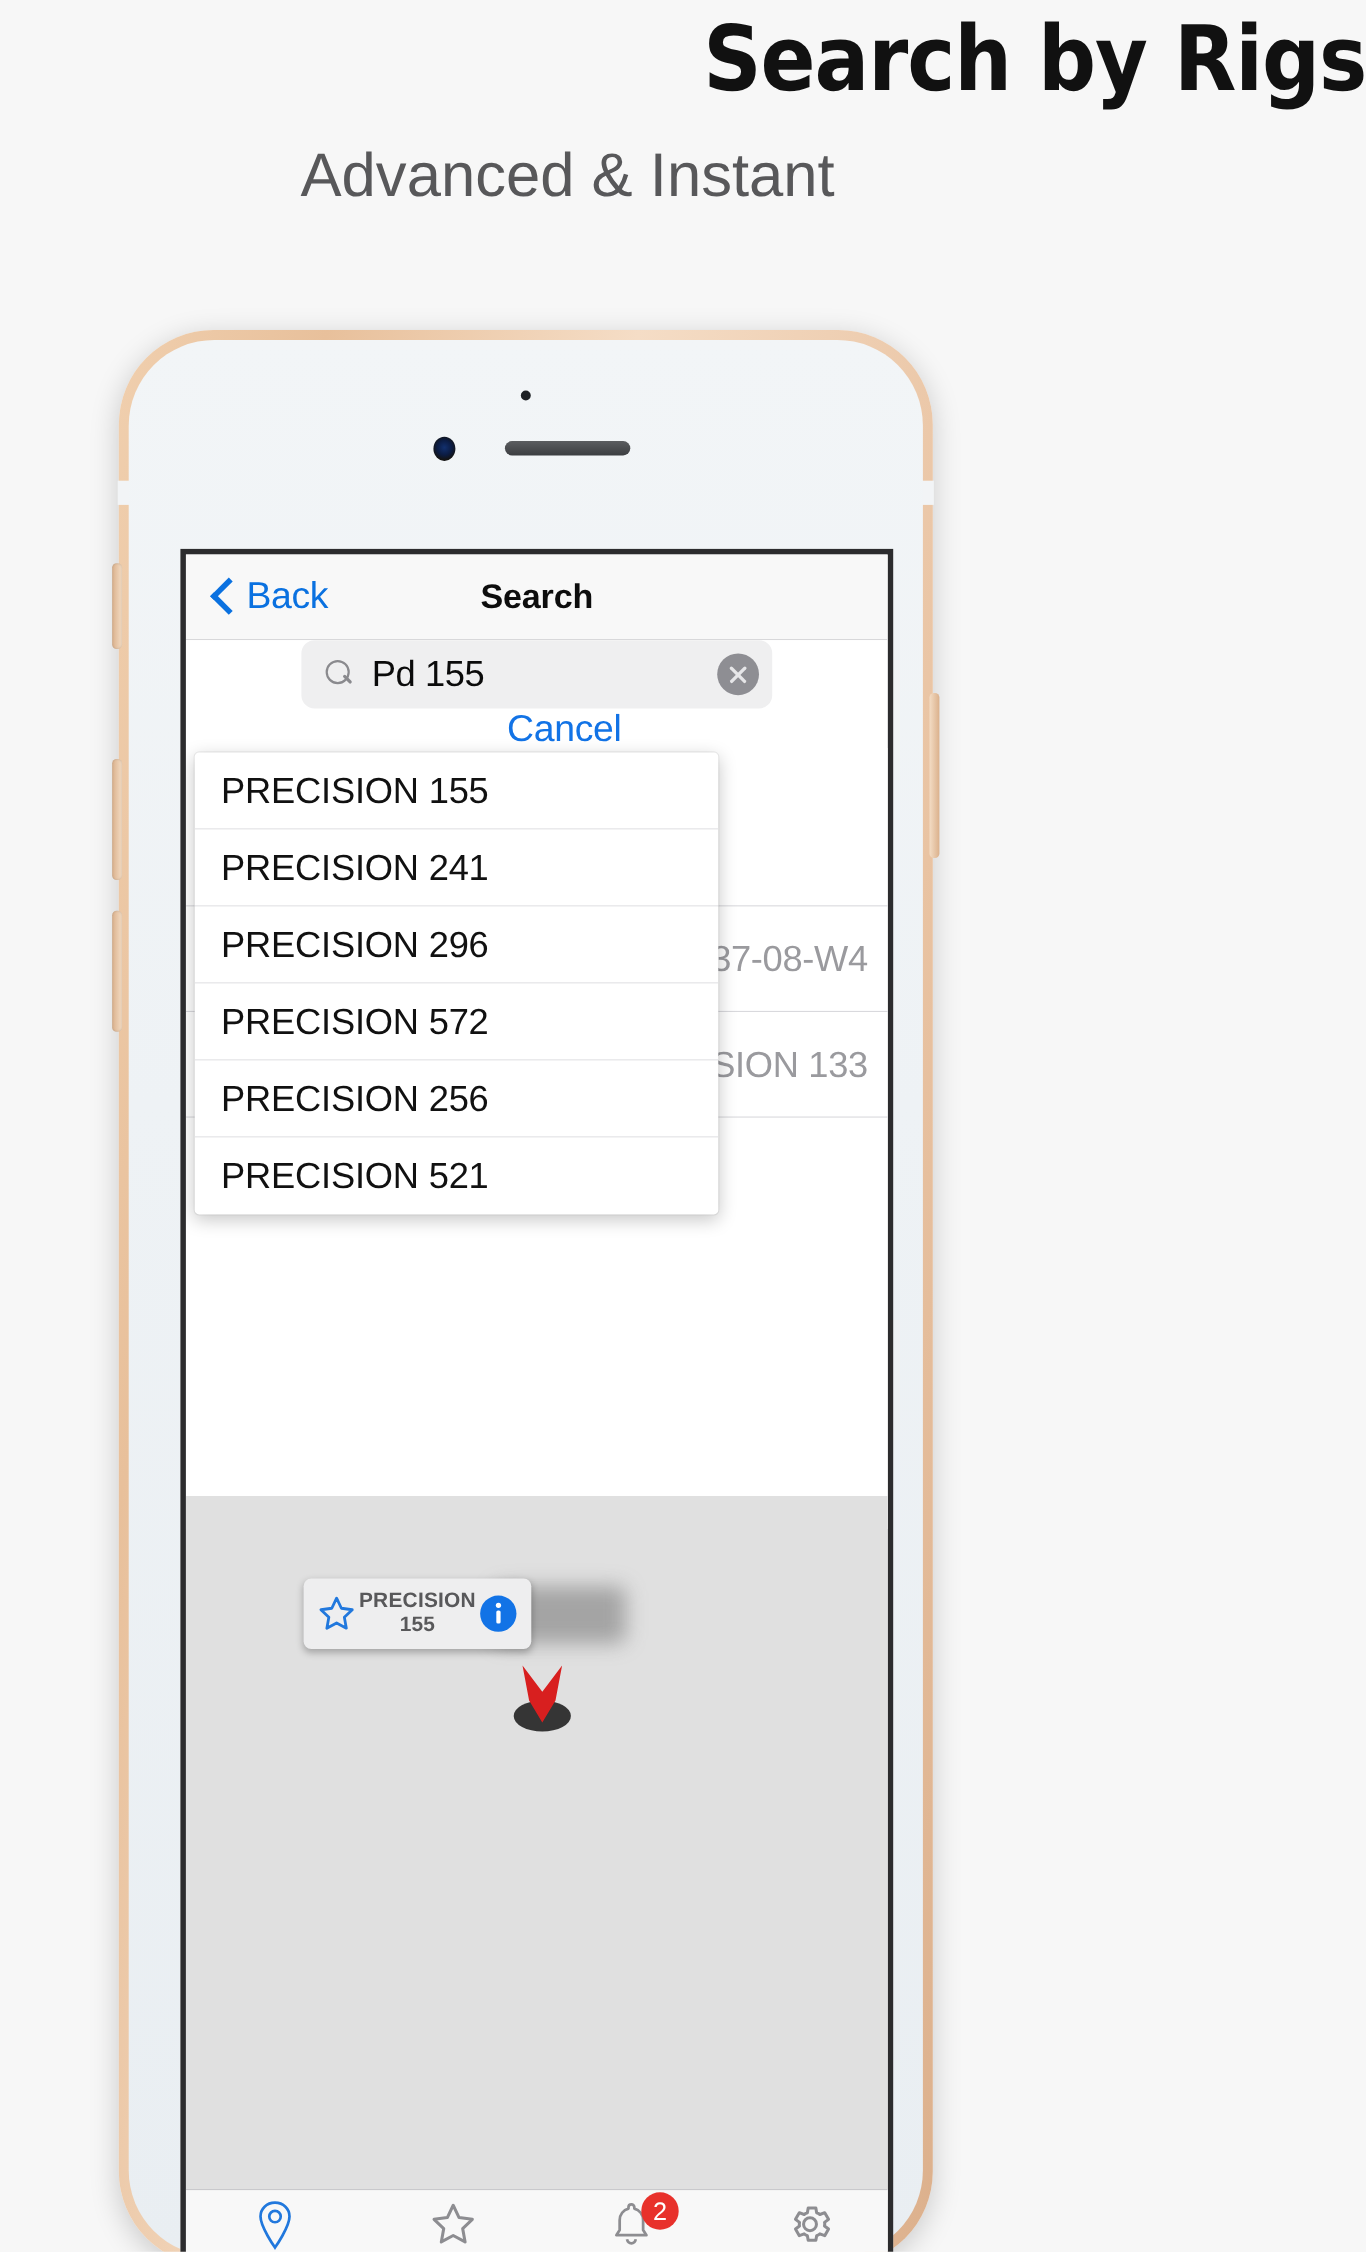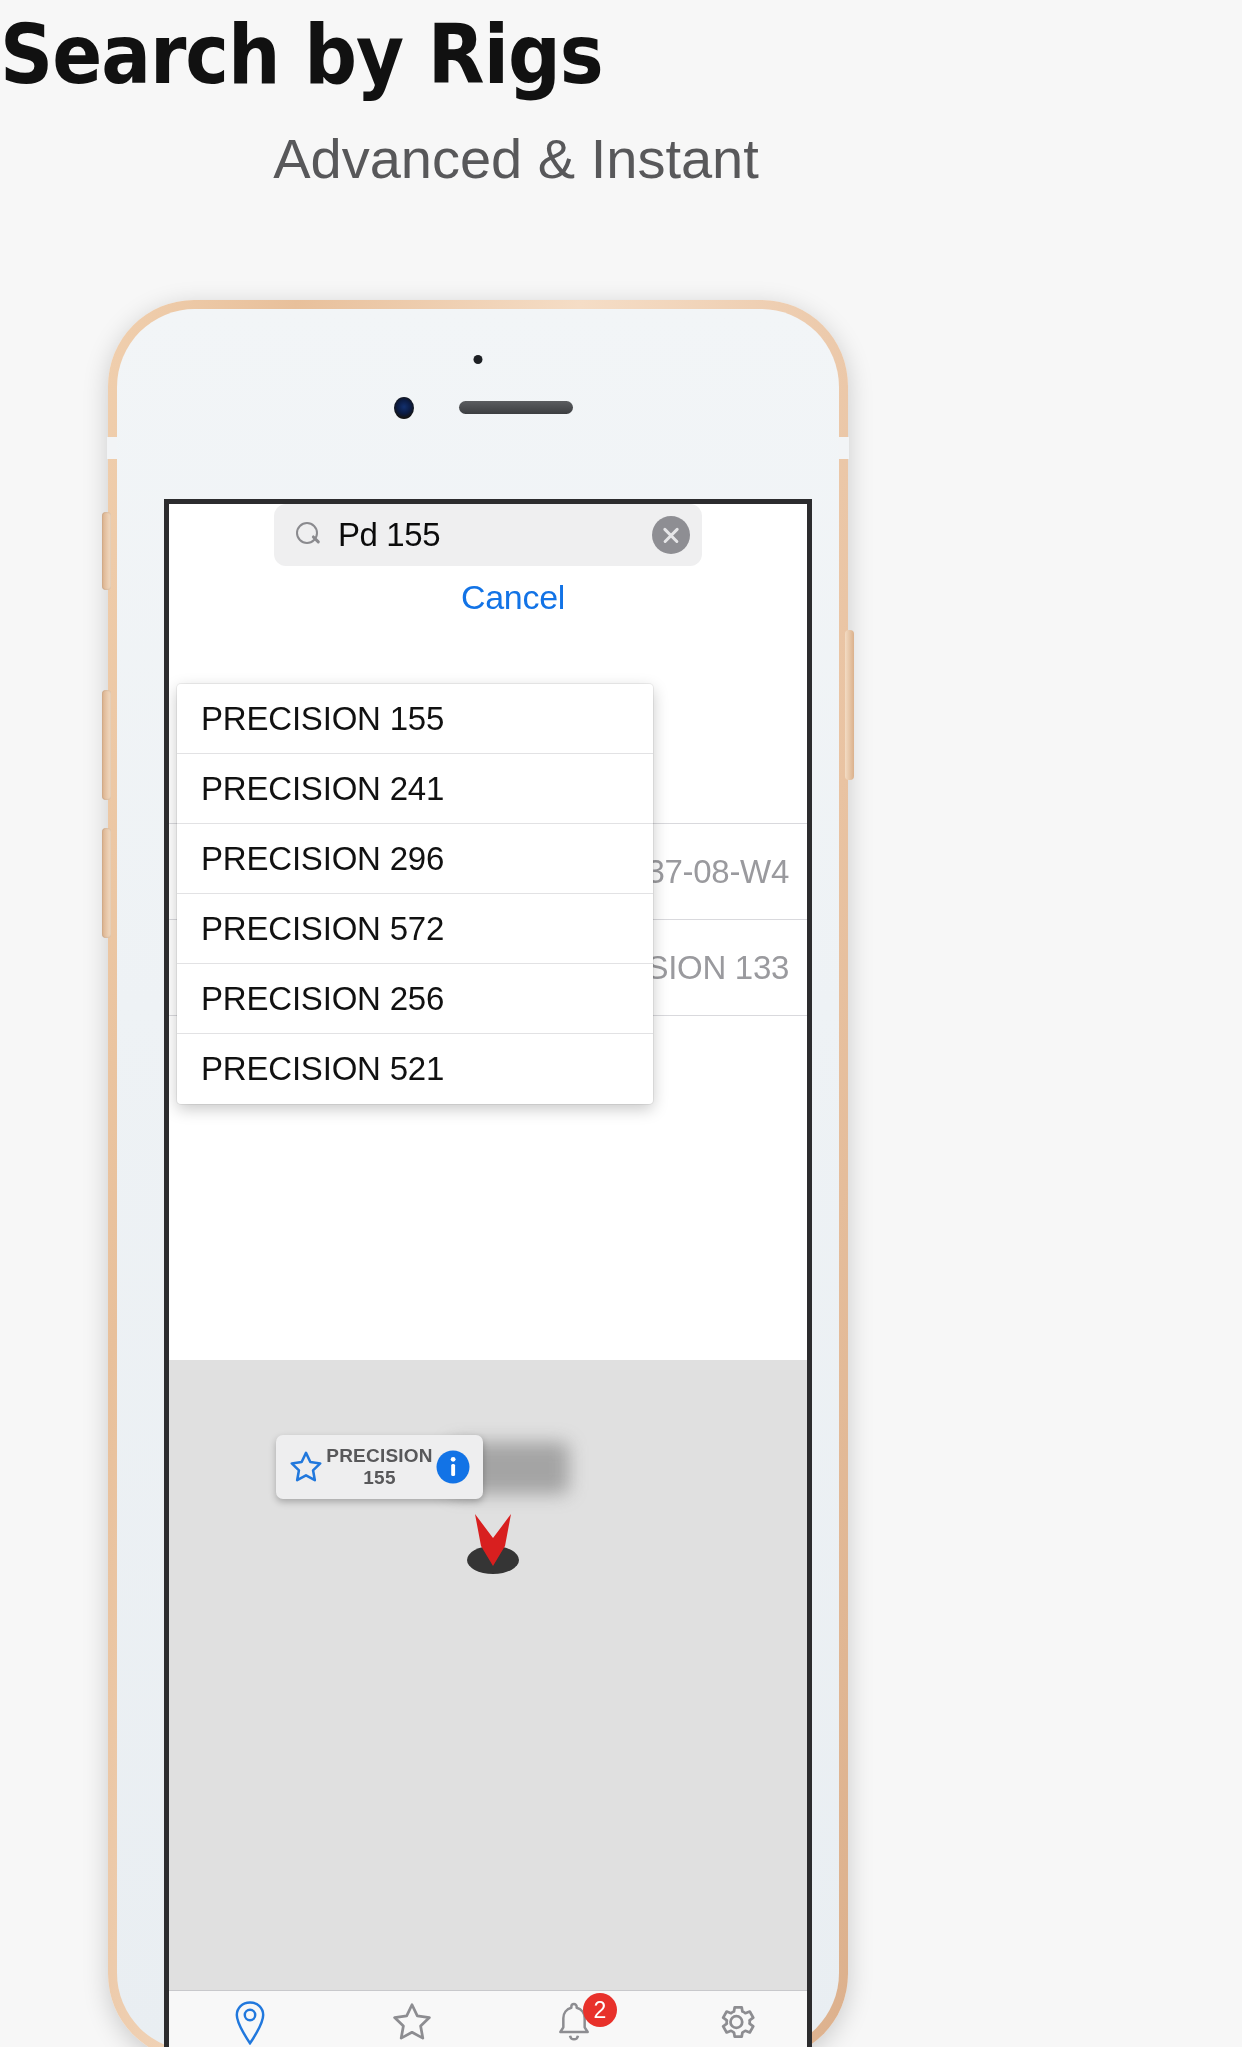--- a/index.html
+++ b/index.html
@@ -7,21 +7,21 @@
     width:1242px; height:2047px;
     background:#f7f7f7;
     font-family:"Liberation Sans", sans-serif;
     overflow:hidden;
   }
   .page{ position:relative; width:1242px; height:2047px; background:#f7f7f7; }
 
   
   .headline{
     position:absolute; top:10px; left:0; width:1242px;
-    text-align:left;
+    text-align:right;
     font-size:82px; font-weight:bold; color:#111;
     letter-spacing:-1px; line-height:1.1;
     font-family:"DejaVu Sans Condensed","Liberation Sans", sans-serif;
   }
   .subheadline{
     position:absolute; top:127px; left:0; width:1032px;
     text-align:center;
     font-size:56px; font-weight:400; color:#58585a;
     letter-spacing:0px; line-height:1.15;
     font-family:"Liberation Sans", sans-serif;
@@ -114,21 +114,21 @@
     width:38px; height:38px; border-radius:50%; background:#8e8e93;
     display:flex; align-items:center; justify-content:center;
   }
   .clearbtn span{ position:relative; display:block; width:20px; height:20px; }
   .clearbtn span::before,.clearbtn span::after{
     content:""; position:absolute; left:0; top:9px; width:20px; height:2.6px;
     background:#e6e6e8; border-radius:2px;
   }
   .clearbtn span::before{ transform:rotate(45deg); }
   .clearbtn span::after{ transform:rotate(-45deg); }
-  .cancel-btn{ margin-left:50px; font-size:34px; color:#1273e6; letter-spacing:-.3px;margin-top:12px; }
+  .cancel-btn{ margin-left:50px; font-size:34px; color:#1273e6; letter-spacing:-.3px; }
 
   
   .bg-list{
     position:absolute; left:0; top:176px; width:648px; height:710px;
     background:#ffffff; z-index:1;
   }
   .bg-row{
     height:96px; display:flex; align-items:center; justify-content:flex-end;
     padding-right:28px; border-bottom:1px solid #d9d9dd;
     font-size:33px; color:#9a9a9e; letter-spacing:-.3px;
@@ -209,20 +209,27 @@
     <div class="btn-side btn-voldn"></div>
     <div class="btn-power"></div>
 
     <div class="device-inner">
       <div class="sensor"></div>
       <div class="frontcam"></div>
       <div class="earpiece"></div>
 
       <div class="screen">
 
+        <div class="navbar">
+          <div class="back-btn">
+            <span class="chev"></span>
+            <span class="back-label">Back</span>
+          </div>
+          <div class="nav-title">Search</div>
+        </div>
 
         <div class="searchrow">
           <div class="searchfield">
             <span class="mag"></span>
             <span class="searchtext">Pd 155</span>
             <span class="clearbtn">
                 <span></span>
               </span>
           </div>
           <div class="cancel-btn">Cancel</div>

